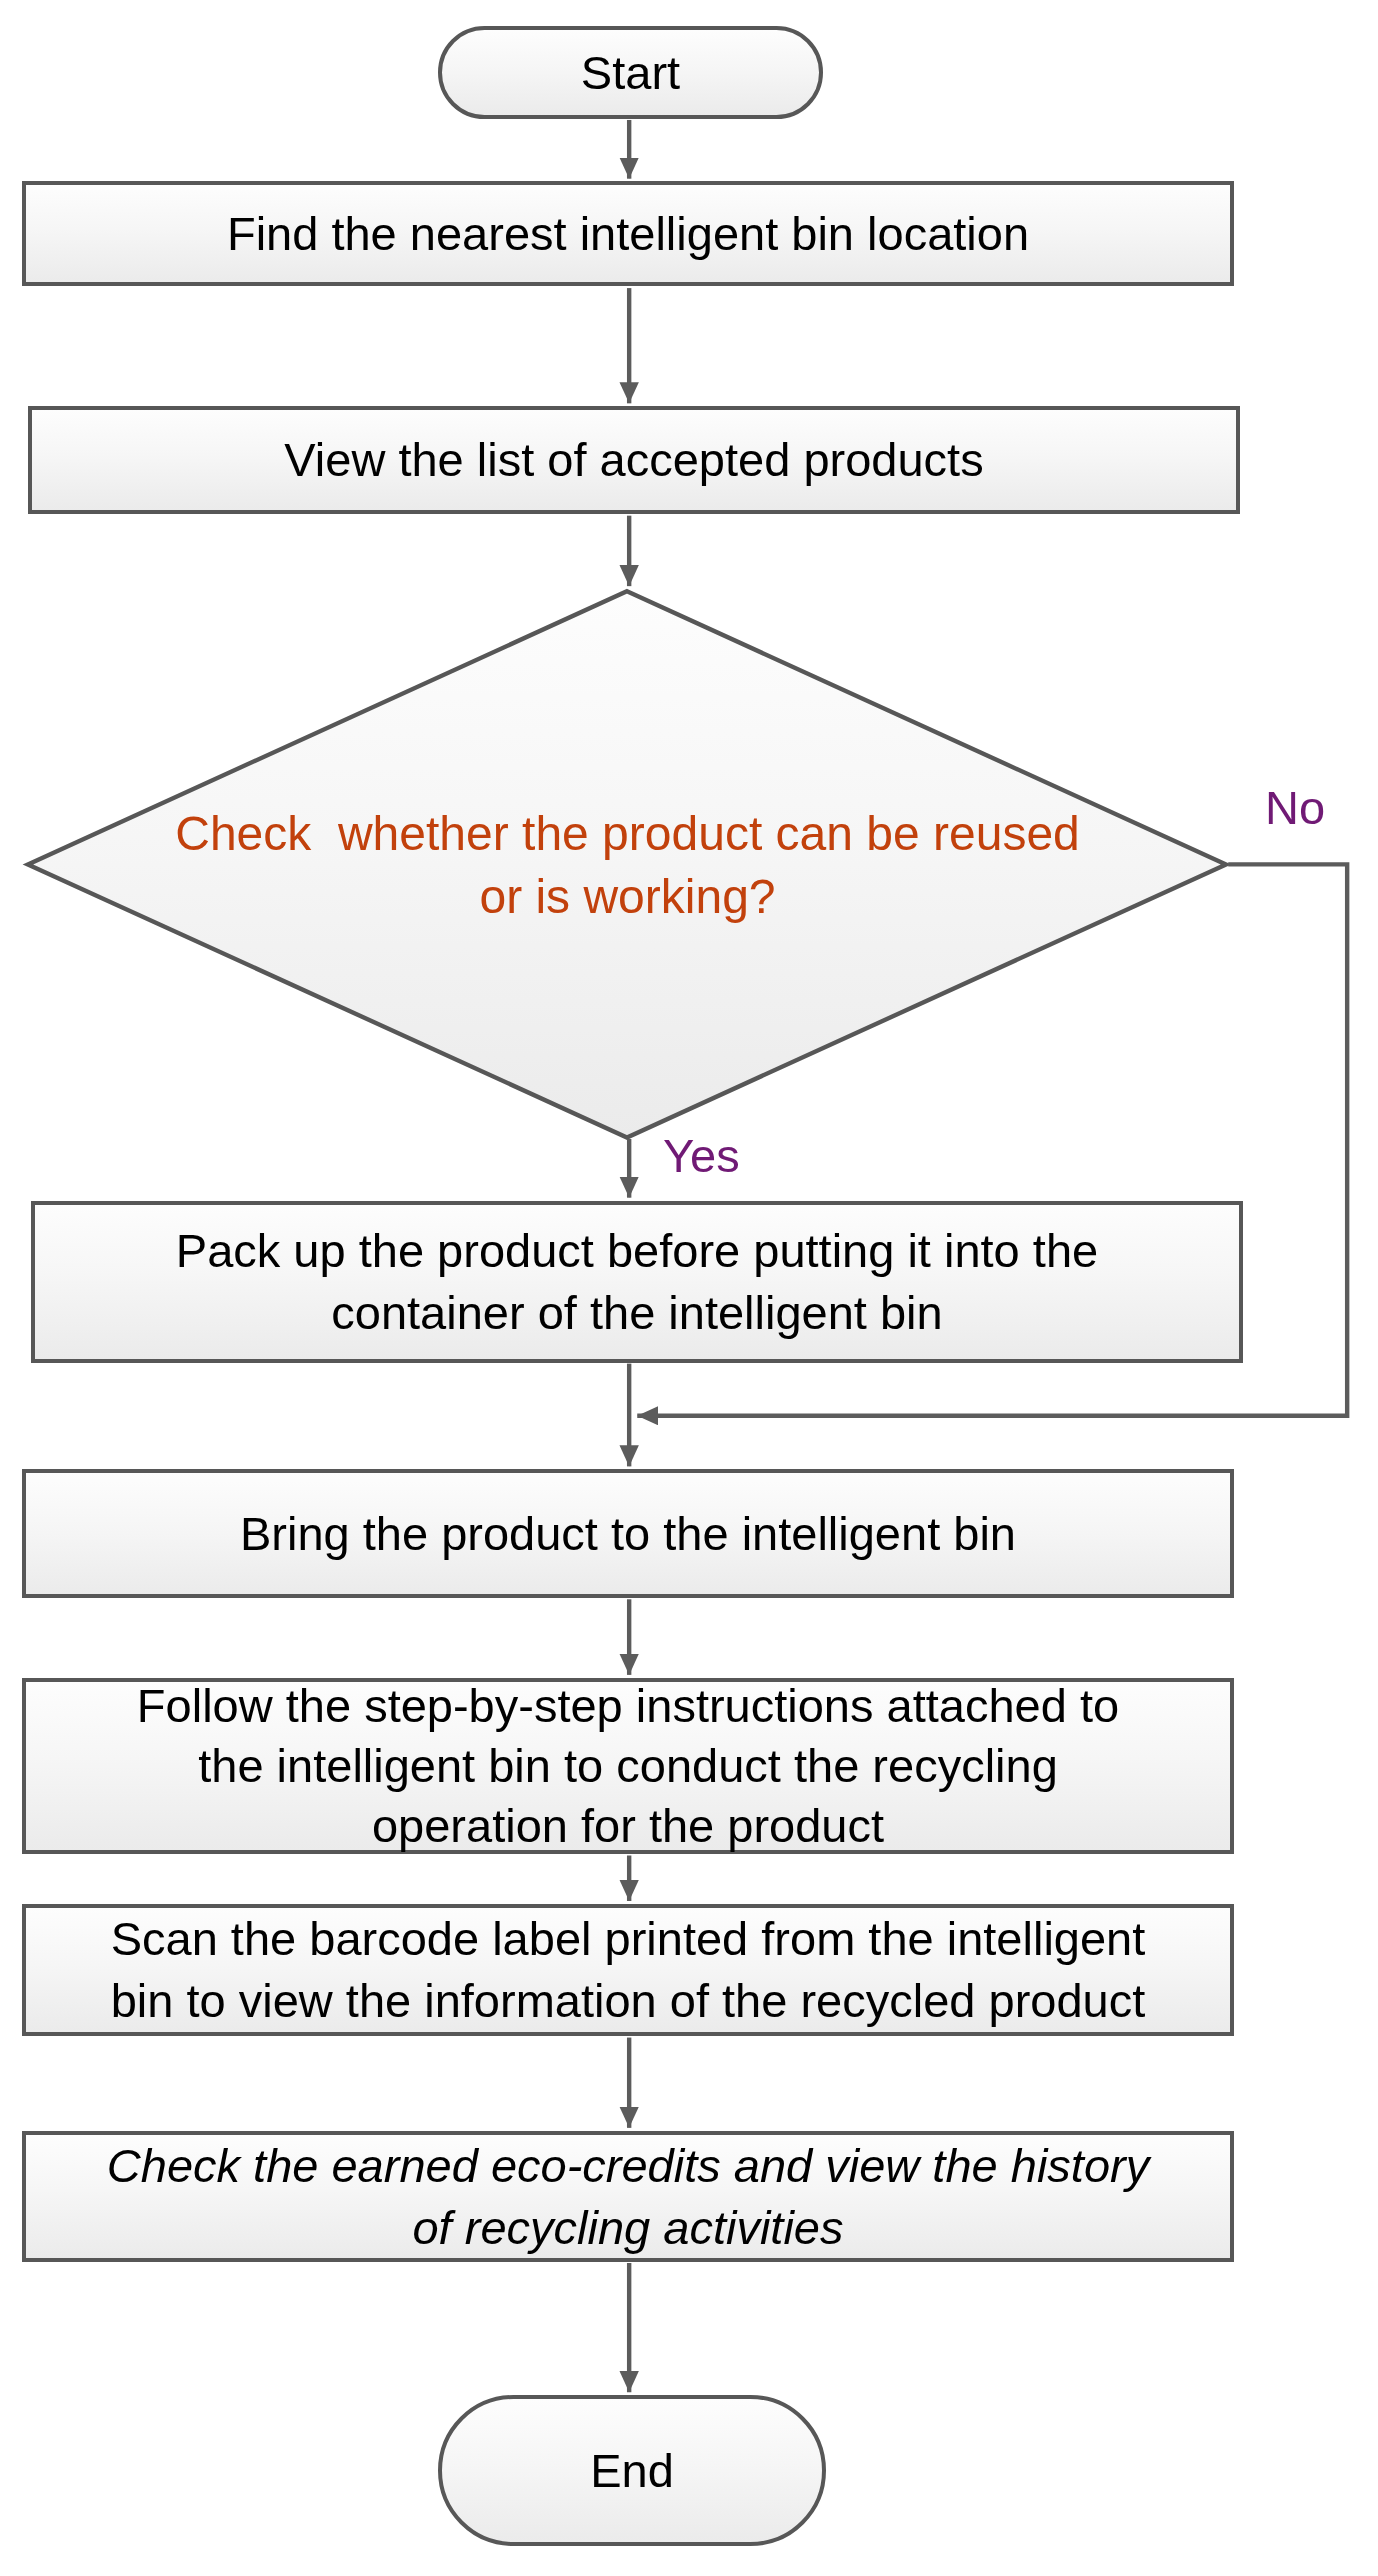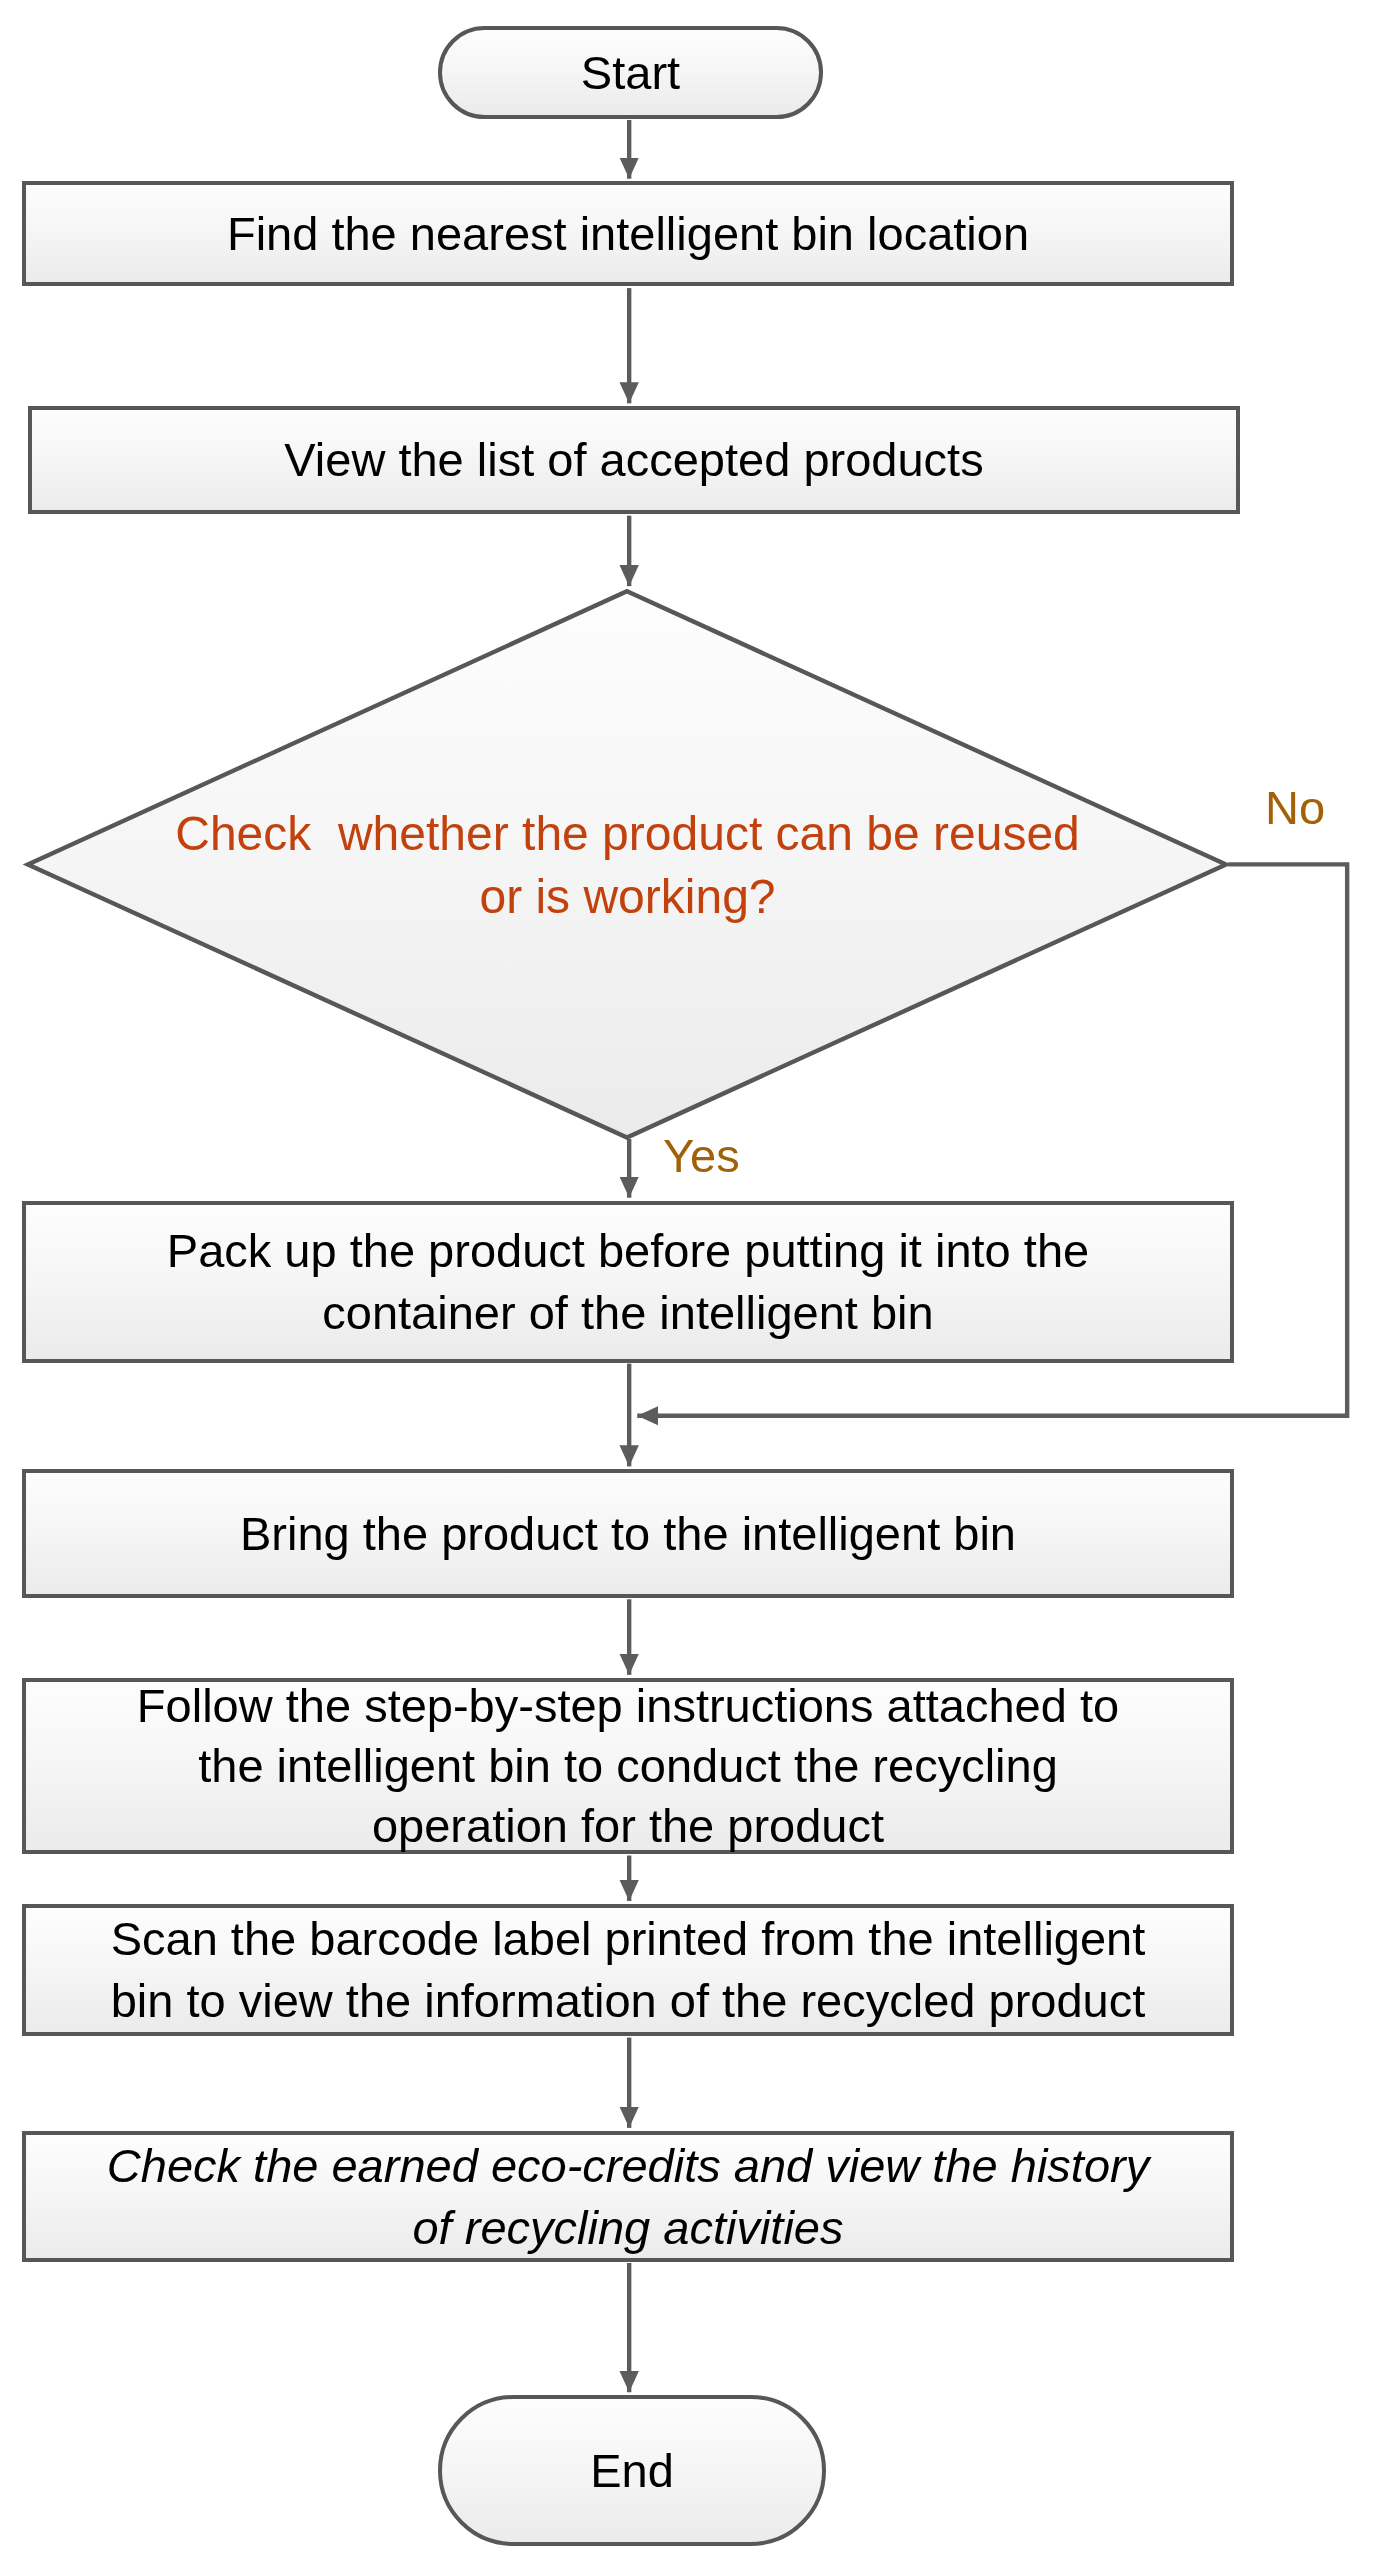--- a/index.html
+++ b/index.html
@@ -33,21 +33,21 @@
     font-size: 47px;
     line-height: 62px;
     color: #000000;
   }
 
   .terminator { border-radius: 734px; }
 
   .node-start   { left: 438px; top: 26.4px;   width: 385px;  height: 93px; }
   .node-find    { left: 22px;  top: 181px;  width: 1212px; height: 105px; }
   .node-view    { left: 22px;  top: 406px;  width: 1212px; height: 108px; margin-left: 6px; }
-  .node-pack    { left: 22px;  top: 1201px; width: 1212px; height: 162px; }
+  .node-pack    { left: 31px;  top: 1201px; width: 1212px; height: 162px; }
   .node-bring   { left: 22px;  top: 1469px; width: 1212px; height: 129px; }
   .node-follow  { left: 22px;  top: 1678px; width: 1212px; height: 176px; line-height: 60px; }
   .node-scan    { left: 22px;  top: 1904px; width: 1212px; height: 132px; }
   .node-credits { left: 22px;  top: 2131px; width: 1212px; height: 131px; font-style: italic; }
   .node-end     { left: 438px; top: 2395px; width: 388px;  height: 151px; }
 
   .decision-label {
     position: absolute;
     left: 26px; top: 589px;
     width: 1203px; height: 551px;
@@ -58,21 +58,21 @@
     white-space: pre-wrap;
     font-size: 48px;
     line-height: 63px;
     color: #c2410c;
   }
 
   .edge-label {
     position: absolute;
     font-size: 47px;
     line-height: 47px;
-    color: #a16207;
+    color: #701a75;
     white-space: nowrap;
   }
   .edge-label-yes { left: 663px;  top: 1132px; }
   .edge-label-no  { left: 1265px; top: 784px; }
 </style>
 </head>
 <body>
 
 <div id="flow">
 

